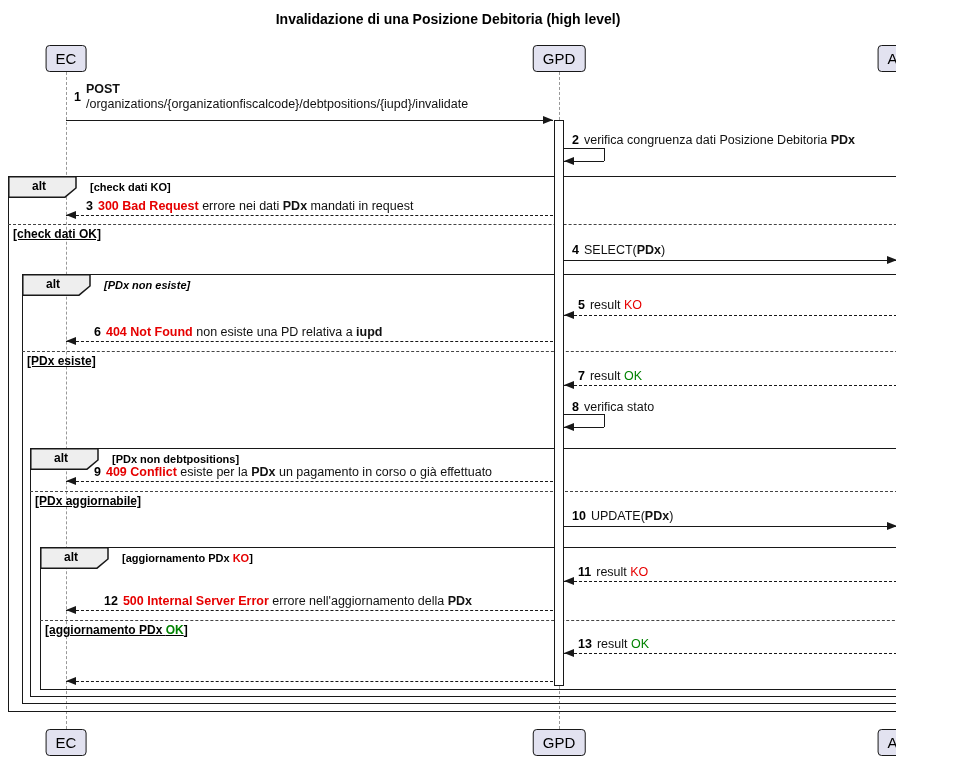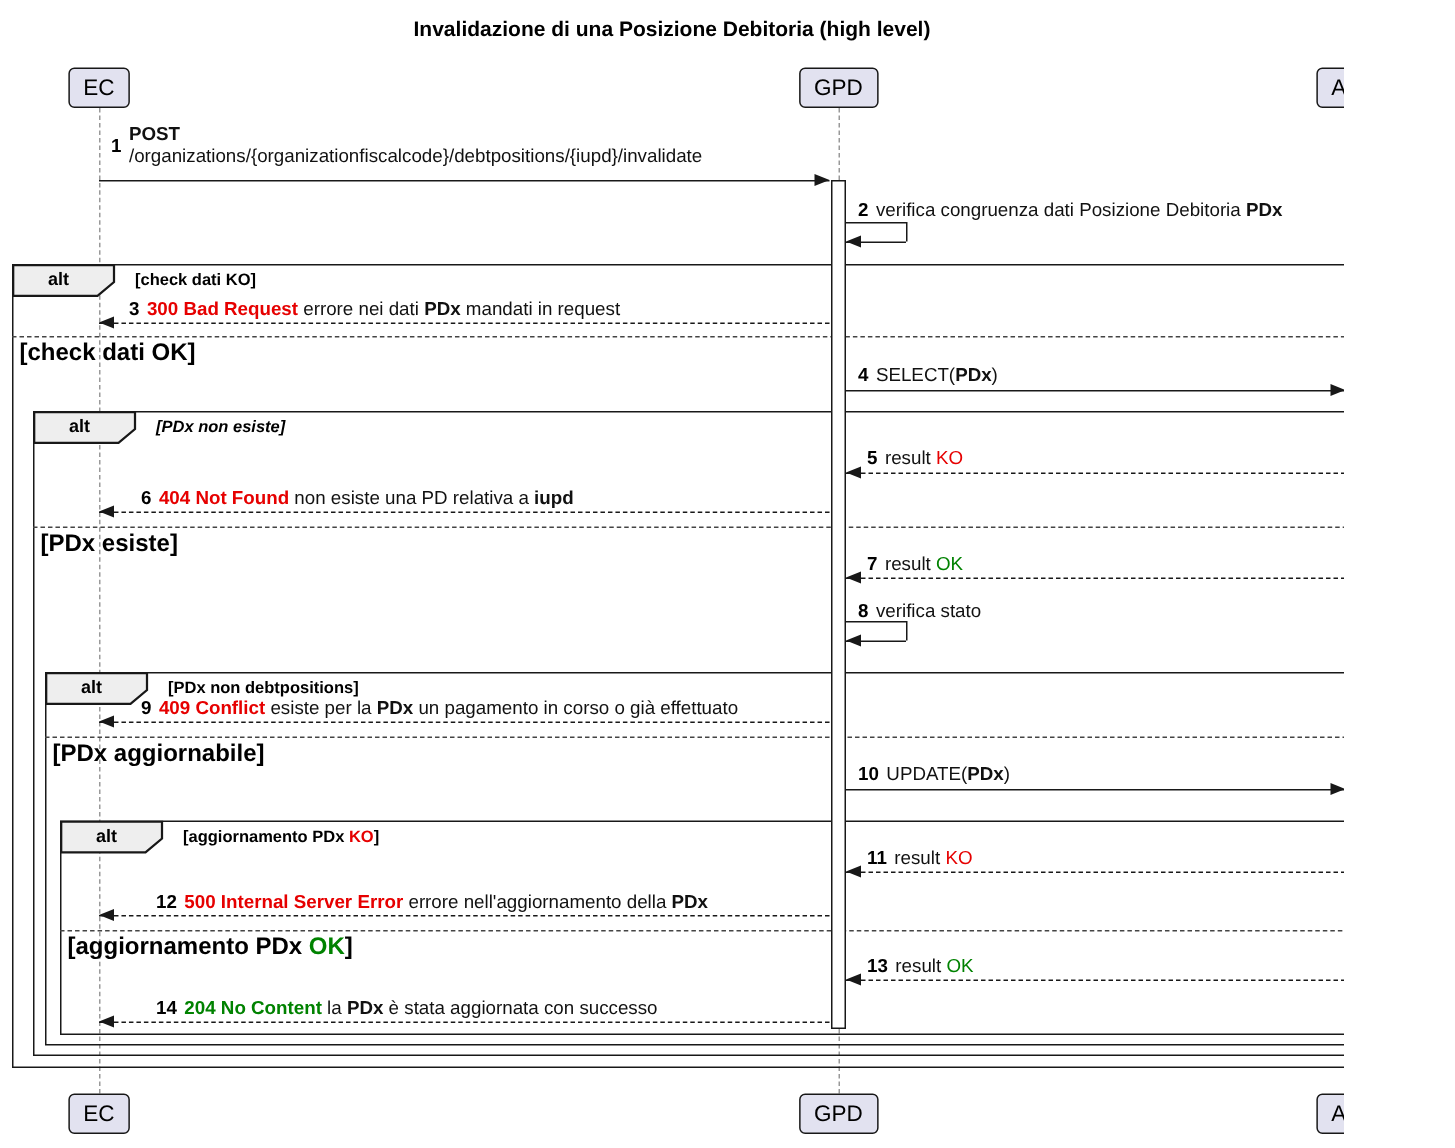--- a/index.html
+++ b/index.html
@@ -16,21 +16,21 @@
     position:absolute; transform:translateX(-50%);
     background:#E2E2F0; border:1.5px solid #181818; border-radius:4px;
     padding:4px 9px; font-size:15px; color:#000; line-height:17px;
   }
   .lifeline { position:absolute; width:0; border-left:1px dashed #999999; }
   .frame { position:absolute; border:1.6px solid #181818; background:transparent; }
   .frame-header { position:absolute; width:80px; height:23px; }
   .alt-kw { position:absolute; font-weight:bold; font-size:12px; color:#000; }
   .guard { position:absolute; font-size:11px; white-space:nowrap; color:#000; }
   .divider-line { position:absolute; height:0; border-top:1px dashed #444; }
-  .divider-label { position:absolute; font-size:16px; white-space:nowrap; color:#000; }
+  .divider-label { position:absolute; font-size:12px; white-space:nowrap; color:#000;text-decoration:underline; }
   .activation { position:absolute; width:10px; background:#ffffff; border:1.2px solid #181818; }
   .mline { position:absolute; height:0; }
   .mline.solid  { border-top:1.4px solid #181818; }
   .mline.dashed { border-top:1px dashed #181818; }
   .vline { position:absolute; width:0; border-left:1.2px solid #181818; }
   .head { position:absolute; width:0; height:0; border-top:4.5px solid transparent; border-bottom:4.5px solid transparent; }
   .head.right { border-left:10px solid #181818; }
   .head.left  { border-right:10px solid #181818; }
   .msg { position:absolute; display:flex; align-items:center; gap:5px;
          font-size:12.5px; line-height:15px; white-space:nowrap; color:#111; }
@@ -184,25 +184,19 @@
     <div class="mline dashed" style="left: 564px; top: 653px; width: 333px;"></div>
     <div class="head left" style="left: 564px; top: 649px;"></div>
     <div class="msg" style="left: 578px; top: 637px;">
       <span class="num">13</span>
       <div>
         <div><span>result </span><span style="color: rgb(0, 130, 0);">OK</span></div>
       </div>
     </div>
     <div class="mline dashed" style="left: 66px; top: 681px; width: 487px;"></div>
     <div class="head left" style="left: 66px; top: 677px;"></div>
-    <div class="msg" style="left: 104px; top: 665px;">
-      <span class="num">14</span>
-      <div>
-        <div><span class="seg-b" style="color: rgb(0, 130, 0);">204 No Content</span><span> la </span><span class="seg-b">PDx</span><span> è stata aggiornata con successo</span></div>
-      </div>
-    </div>
     <div class="participant-box" style="left: 66px; top: 45px;">EC</div>
     <div class="participant-box" style="left: 66px; top: 729px;">EC</div>
     <div class="participant-box" style="left: 559px; top: 45px;">GPD</div>
     <div class="participant-box" style="left: 559px; top: 729px;">GPD</div>
     <div class="participant-box" style="left: 903px; top: 45px;">APD</div>
     <div class="participant-box" style="left: 903px; top: 729px;">APD</div>
   </div>
 
 </body></html>

